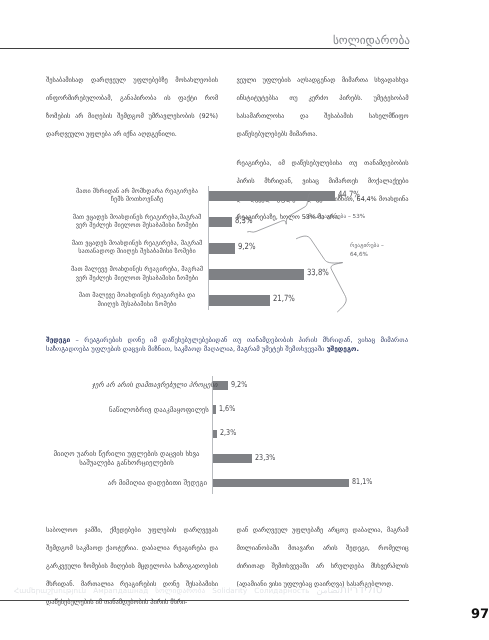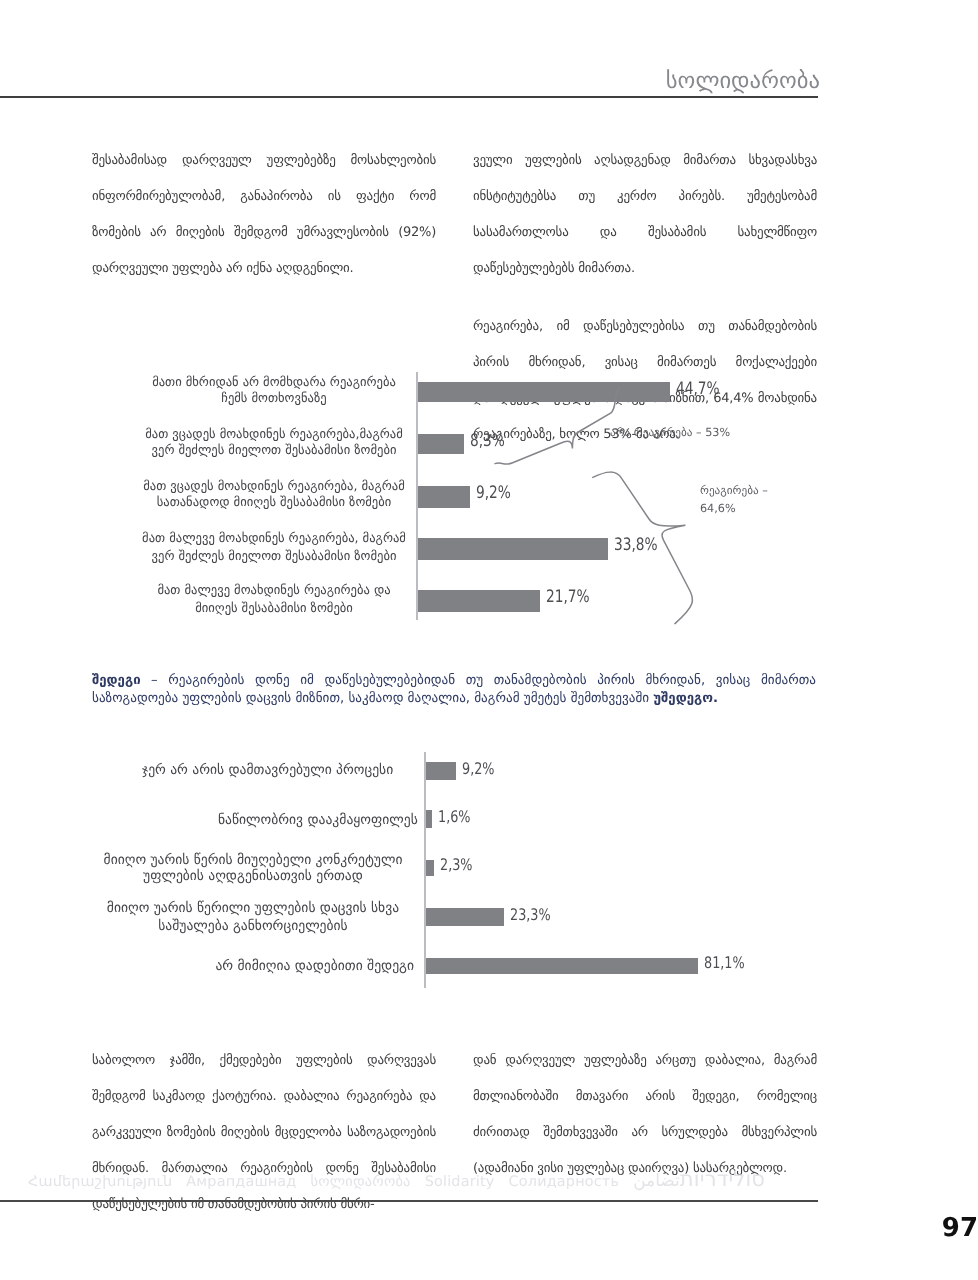--- a/index.html
+++ b/index.html
@@ -94,27 +94,26 @@
   <div class="ann ann2"><span>რეაგირება –</span><br><span>64,6%</span></div>
 
   <div class="note">
     <b>შედეგი</b><span> – რეაგირების დონე იმ დაწესებულებებიდან თუ თანამდებობის პირის მხრიდან, ვისაც მიმართა საზოგადოება უფლების დაცვის მიზნით, საკმაოდ მაღალია, მაგრამ უმეტეს შემთხვევაში </span><b>უშედეგო.</b>
   </div>
 
   <div class="chart" id="chart2" style="left: 46px; top: 376px; width: 372px; height: 118px;">
       <div class="axis" style="left: 166px; top: 0px; height: 118px;"></div>
       <div class="bar" style="left: 167px; top: 5px; width: 15.456px; height: 8.7px; background: rgb(127, 129, 133);"></div>
       <div class="blabel" style="left: 185.456px; top: 3.59px; font-size: 8px;">9,2%</div>
-      <div class="clabel" style="font-size: 6.8px; line-height: 8.5px; text-align: right; white-space: normal; left: 25px; width: 125.625px; top: 5.1px;">ჯერ არ არის დამთავრებული პროცესი</div>
+      <div class="clabel" style="font-size: 6.8px; line-height: 8.5px; text-align: right; white-space: normal; left: 46px; width: 125.625px; top: 5.1px; font-style: italic;">ჯერ არ არის დამთავრებული პროცესი</div>
       <div class="bar" style="left: 167px; top: 29.4px; width: 2.688px; height: 8.7px; background: rgb(127, 129, 133);"></div>
       <div class="blabel" style="left: 172.688px; top: 27.99px; font-size: 8px;">1,6%</div>
       <div class="clabel" style="font-size: 6.8px; line-height: 8.5px; text-align: center; white-space: normal; left: 63px; width: 99.875px; top: 29.5px;">ნაწილობრივ დააკმაყოფილეს</div>
       <div class="bar" style="left: 167px; top: 53.8px; width: 3.864px; height: 8.7px; background: rgb(127, 129, 133);"></div>
       <div class="blabel" style="left: 173.864px; top: 52.39px; font-size: 8px;">2,3%</div>
-      <div class="clabel" style="font-size: 6.8px; line-height: 8.5px; text-align: center; white-space: normal; left: 0px; width: 161px; top: 49.65px;">მიიღო უარის წერის მიუღებელი კონკრეტული უფლების აღდგენისათვის ერთად</div>
       <div class="bar" style="left: 167px; top: 78.2px; width: 39.144px; height: 8.7px; background: rgb(127, 129, 133);"></div>
       <div class="blabel" style="left: 209.144px; top: 76.79px; font-size: 8px;">23,3%</div>
       <div class="clabel" style="font-size: 6.8px; line-height: 8.5px; text-align: center; white-space: normal; left: 0px; width: 161px; top: 74.05px;">მიიღო უარის წერილი უფლების დაცვის სხვა საშუალება განხორციელების</div>
       <div class="bar" style="left: 167px; top: 102.6px; width: 136.248px; height: 8.7px; background: rgb(127, 129, 133);"></div>
       <div class="blabel" style="left: 306.248px; top: 101.19px; font-size: 8px;">81,1%</div>
       <div class="clabel" style="font-size: 6.8px; line-height: 8.5px; text-align: center; white-space: normal; left: 61.7344px; width: 99.2656px; top: 102.7px;">არ მიმიღია დადებითი შედეგი</div>
     </div>
 
   <div class="col col-l bot-l">
     <p>საბოლოო ჯამში, ქმედებები უფლების დარღვევას შემდგომ საკმაოდ ქაოტურია. დაბალია რეაგირება და გარკვეული ზომების მიღების მცდელობა საზოგადოების მხრიდან. მართალია რეაგირების დონე შესაბამისი დაწესებულების იმ თანამდებობის პირის მხრი-</p>

